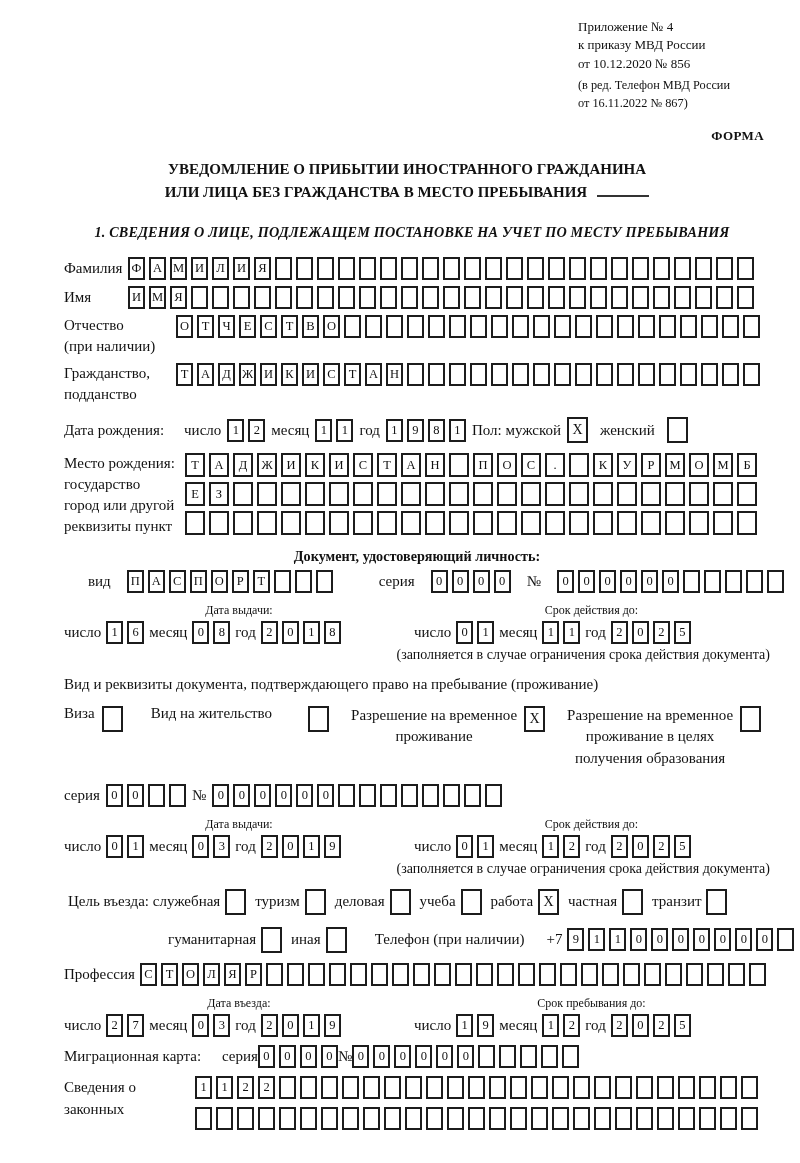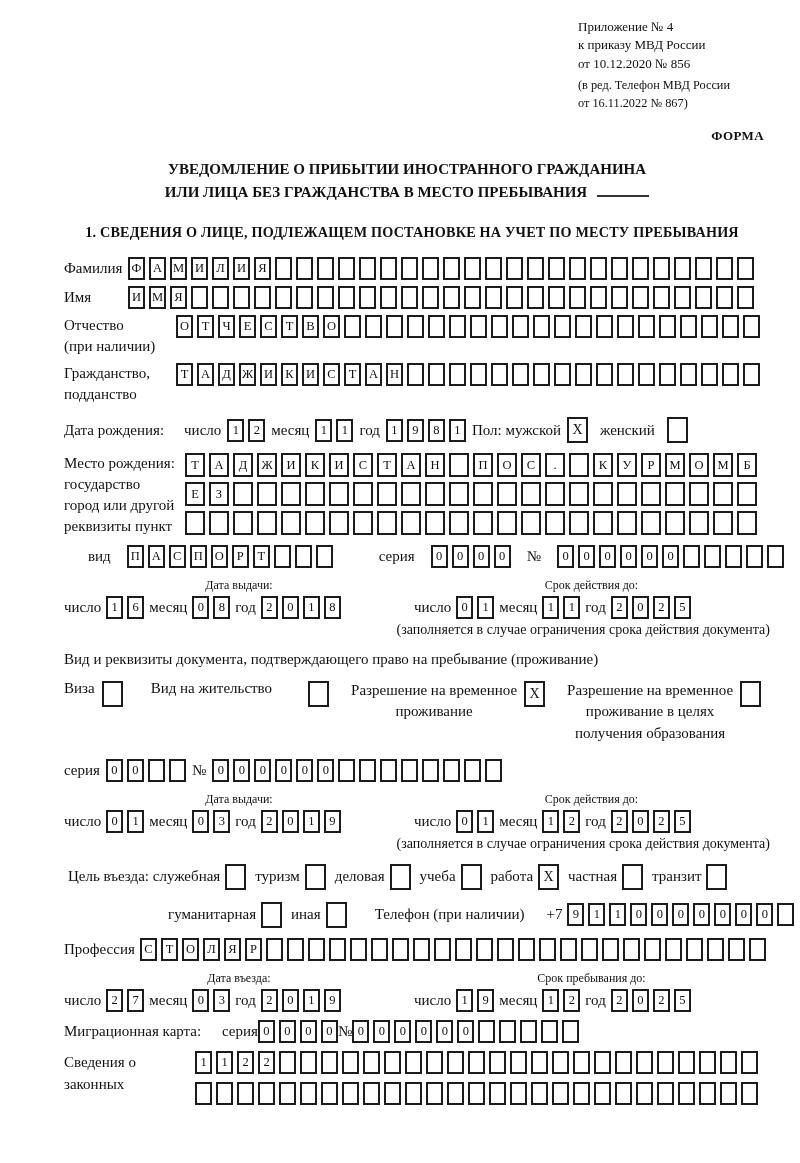--- a/index.html
+++ b/index.html
@@ -7,21 +7,21 @@
        font-family:"Liberation Serif","DejaVu Serif",serif;font-size:15px;}
   .page{box-sizing:border-box;width:800px;height:1163px;padding:18px 30px 10px 64px;}
 
   
   .appendix{margin-left:auto;width:192px;font-size:13px;line-height:1.42;}
   .appendix .edition{font-size:12.3px;margin-top:4px;line-height:1.4;}
   .forma{font-weight:bold;text-align:right;padding-right:6px;margin-top:16px;font-size:13px;letter-spacing:.4px;}
 
   .title{margin-top:14px;text-align:center;font-weight:bold;font-size:15px;line-height:1.55;margin-left:-20px;}
   .blank-line{display:inline-block;width:52px;border-bottom:2px solid #333;margin-left:10px;vertical-align:baseline;}
-  .section-heading{margin-top:20px;margin-left:-10px;text-align:center;font-weight:bold;font-size:14.2px;letter-spacing:.2px;}
+  .section-heading{margin-top:20px;margin-left:-10px;text-align:center;font-weight:bold;font-size:14.2px;letter-spacing:.2px;font-style:italic;}
 
   
   .row{display:flex;align-items:center;margin-top:6px;}
   .row.top{align-items:flex-start;}
   .lbl{white-space:nowrap;}
   .lblcol{line-height:21px;}
   .cells{display:flex;gap:4px;flex-wrap:nowrap;}
   .cell{box-sizing:border-box;width:17px;height:23px;border:2px solid #1c1c1c;display:inline-flex;
         align-items:center;justify-content:center;font-size:12.5px;background:#fff;}
   .cells.wide .cell{width:20px;height:24px;}
@@ -331,20 +331,21 @@
           <span class="cell"></span>
           <span class="cell"></span>
           <span class="cell"></span>
           <span class="cell"></span>
           <span class="cell"></span>
           <span class="cell"></span>
         </span>
     </span>
   </div>
 
+  <div class="center-b">Документ, удостоверяющий личность:</div>
 
   <div class="row" style="gap:16px;margin-top:5px;margin-left:24px;">
     <span class="lbl" style="width:42px;">вид</span>
     <span class="cells">
         <span class="cell">П</span>
         <span class="cell">А</span>
         <span class="cell">С</span>
         <span class="cell">П</span>
         <span class="cell">О</span>
         <span class="cell">Р</span>

